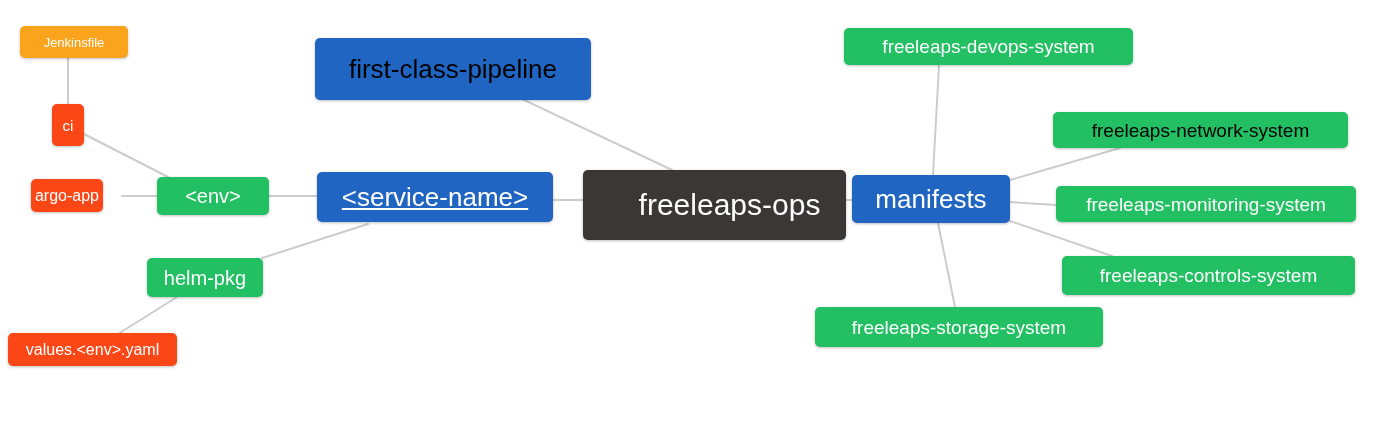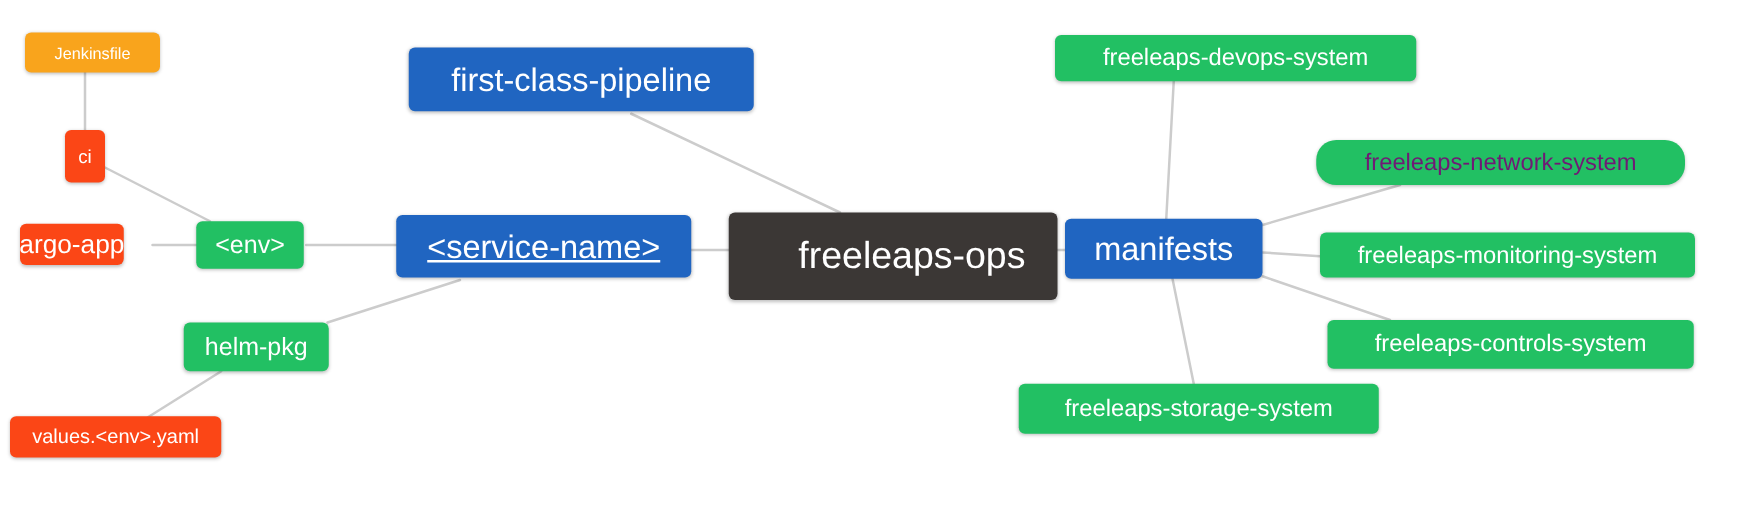--- a/index.html
+++ b/index.html
@@ -54,26 +54,26 @@
       <line x1="846" y1="200" x2="852" y2="200" stroke="#cccccc" stroke-width="2" stroke-linecap="round"></line>
       <line x1="933" y1="175" x2="939" y2="65" stroke="#cccccc" stroke-width="2" stroke-linecap="round"></line>
       <line x1="1010" y1="180" x2="1120" y2="148" stroke="#cccccc" stroke-width="2" stroke-linecap="round"></line>
       <line x1="1010" y1="202" x2="1056" y2="205" stroke="#cccccc" stroke-width="2" stroke-linecap="round"></line>
       <line x1="1010" y1="221" x2="1112" y2="256" stroke="#cccccc" stroke-width="2" stroke-linecap="round"></line>
       <line x1="938" y1="223" x2="955" y2="307" stroke="#cccccc" stroke-width="2" stroke-linecap="round"></line>
     </svg>
 
 <div class="node" style="left: 20px; top: 26px; width: 108px; height: 32px; font-size: 13px; background: rgb(249, 164, 28); color: rgb(255, 255, 255);">Jenkinsfile</div>
     <div class="node" style="left: 52px; top: 104px; width: 32px; height: 42px; font-size: 15px; background: rgb(251, 70, 22); color: rgb(255, 255, 255);">ci</div>
-    <div class="node" style="left: 16px; top: 179px; width: 83px; height: 33px; font-size: 21px; background: rgb(251, 70, 22); color: rgb(255, 255, 255);">argo-app</div>
-    <div class="node" style="left: 157px; top: 177px; width: 86px; height: 38px; font-size: 20px; background: rgb(34, 192, 99); color: rgb(255, 255, 255);">&lt;env&gt;</div>
+    <div class="node" style="left: 31px; top: 179px; width: 72px; height: 33px; font-size: 16px; background: rgb(251, 70, 22); color: rgb(255, 255, 255);">argo-app</div>
+    <div class="node" style="left: 157px; top: 177px; width: 112px; height: 38px; font-size: 20px; background: rgb(34, 192, 99); color: rgb(255, 255, 255);">&lt;env&gt;</div>
     <div class="node" style="left: 8px; top: 333px; width: 169px; height: 33px; font-size: 16px; background: rgb(251, 70, 22); color: rgb(255, 255, 255);">values.&lt;env&gt;.yaml</div>
     <div class="node" style="left: 147px; top: 258px; width: 116px; height: 39px; font-size: 20px; background: rgb(34, 192, 99); color: rgb(255, 255, 255);">helm-pkg</div>
-    <div class="node" style="left: 315px; top: 38px; width: 276px; height: 51px; font-size: 26px; background: rgb(32, 101, 193); color: #ffffff; margin-left: 12px;">first-class-pipeline</div>
+    <div class="node" style="left: 315px; top: 38px; width: 276px; height: 62px; font-size: 26px; background: rgb(32, 101, 193); color: #000000;">first-class-pipeline</div>
     <div class="node" style="left: 317px; top: 172px; width: 236px; height: 50px; font-size: 26px; background: rgb(32, 101, 193); color: rgb(255, 255, 255); text-decoration: underline;">&lt;service-name&gt;</div>
     <div class="node" style="left: 583px; top: 170px; width: 263px; height: 70px; font-size: 30px; background: rgb(59, 55, 53); color: rgb(255, 255, 255); padding-left: 30px;">freeleaps-ops</div>
     <div class="node" style="left: 852px; top: 175px; width: 158px; height: 48px; font-size: 26px; background: rgb(32, 101, 193); color: rgb(255, 255, 255);">manifests</div>
     <div class="node" style="left: 844px; top: 28px; width: 289px; height: 37px; font-size: 19px; background: rgb(34, 192, 99); color: rgb(255, 255, 255);">freeleaps-devops-system</div>
-    <div class="node" style="left: 1053px; top: 112px; width: 295px; height: 36px; font-size: 19px; background: rgb(34, 192, 99); color: #701a75; border-radius: 16px;">freeleaps-network-system</div>
+    <div class="node" style="left: 1053px; top: 112px; width: 295px; height: 36px; font-size: 19px; background: rgb(34, 192, 99); color: #000000;">freeleaps-network-system</div>
     <div class="node" style="left: 1056px; top: 186px; width: 300px; height: 36px; font-size: 19px; background: rgb(34, 192, 99); color: rgb(255, 255, 255);">freeleaps-monitoring-system</div>
     <div class="node" style="left: 1062px; top: 256px; width: 293px; height: 39px; font-size: 19px; background: rgb(34, 192, 99); color: rgb(255, 255, 255);">freeleaps-controls-system</div>
     <div class="node" style="left: 815px; top: 307px; width: 288px; height: 40px; font-size: 19px; background: rgb(34, 192, 99); color: rgb(255, 255, 255);">freeleaps-storage-system</div>
   </div>
 
 </body></html>

